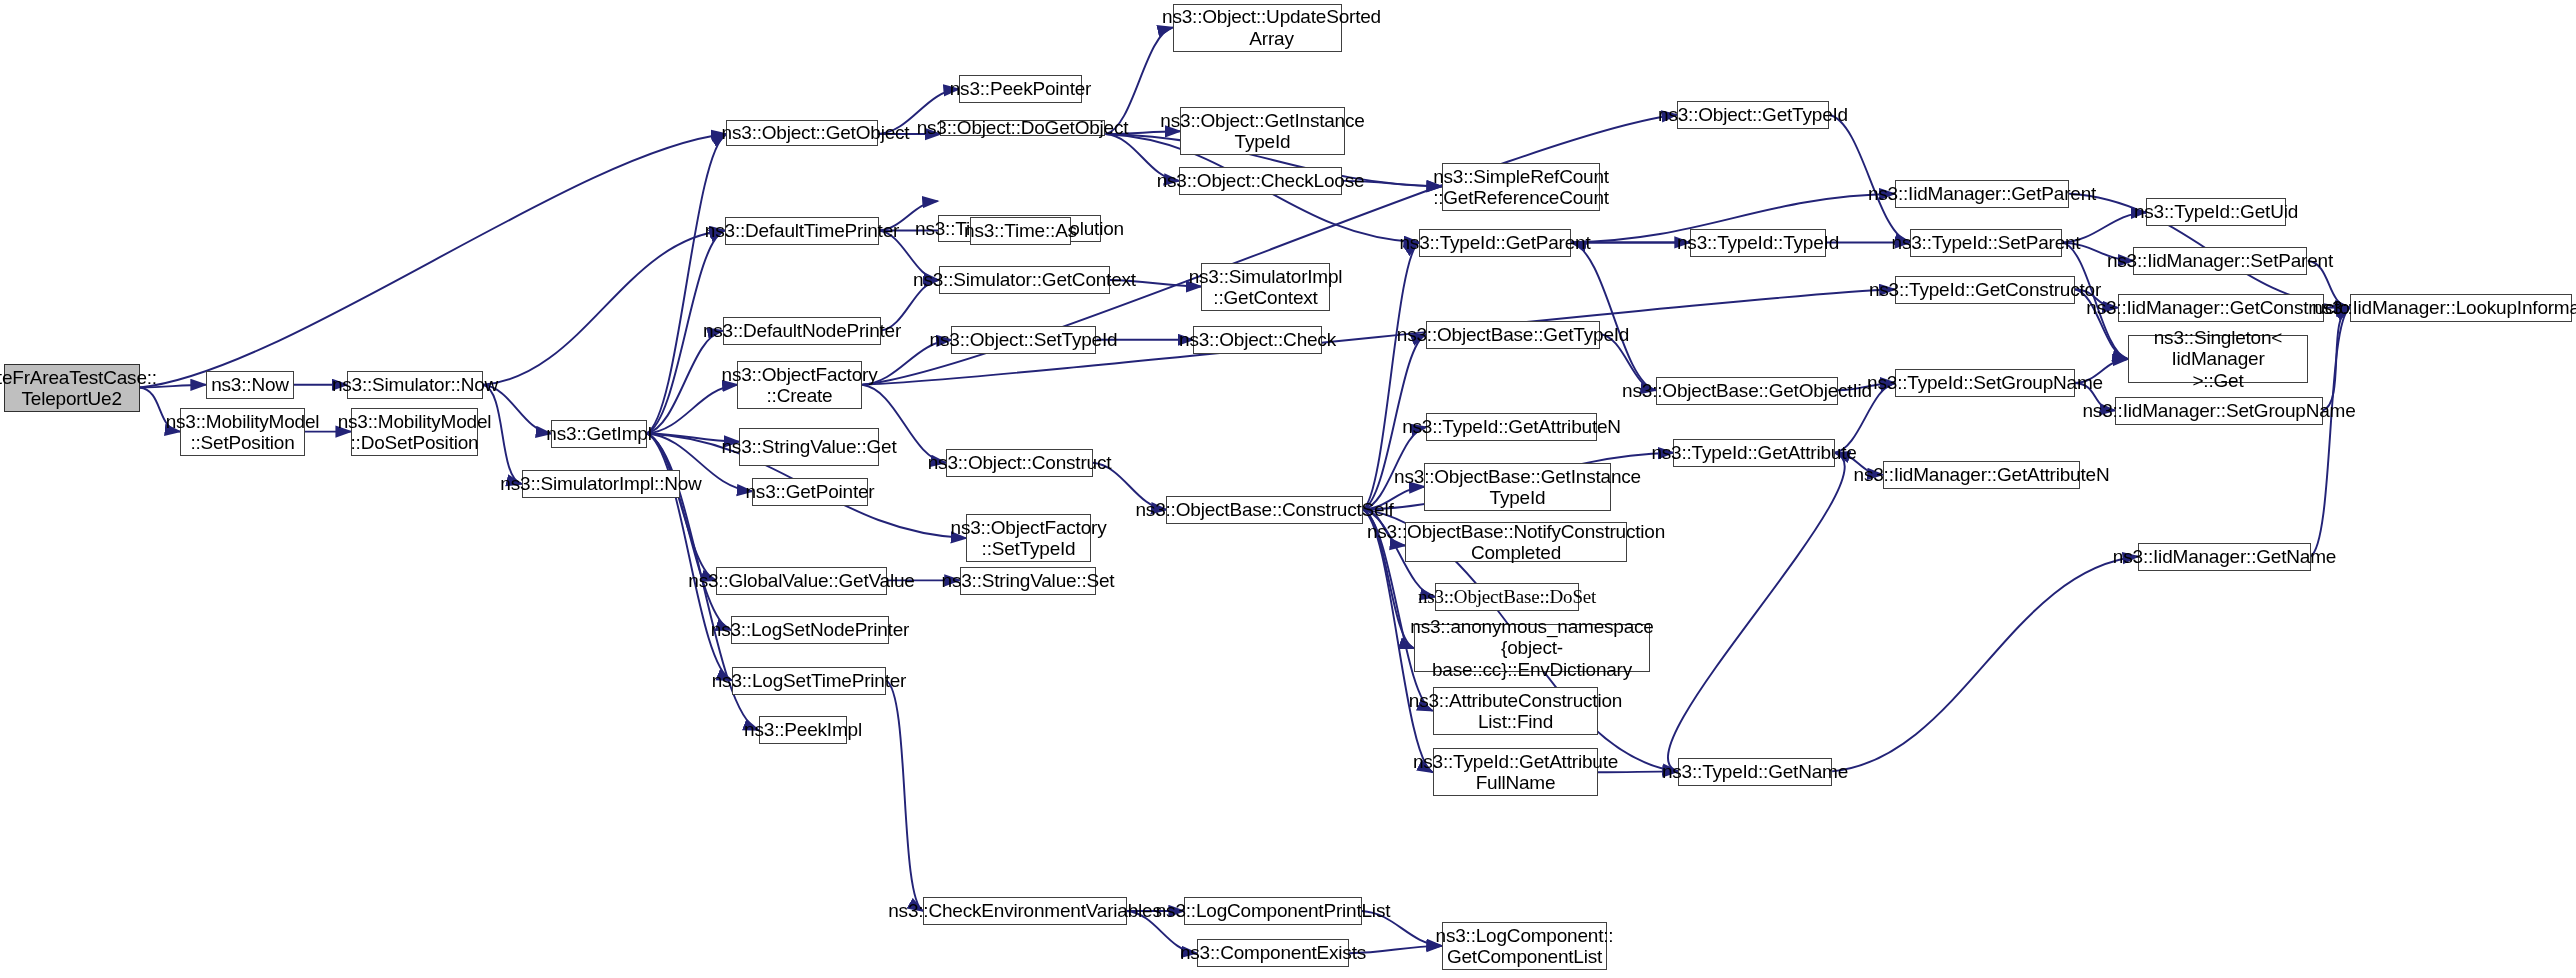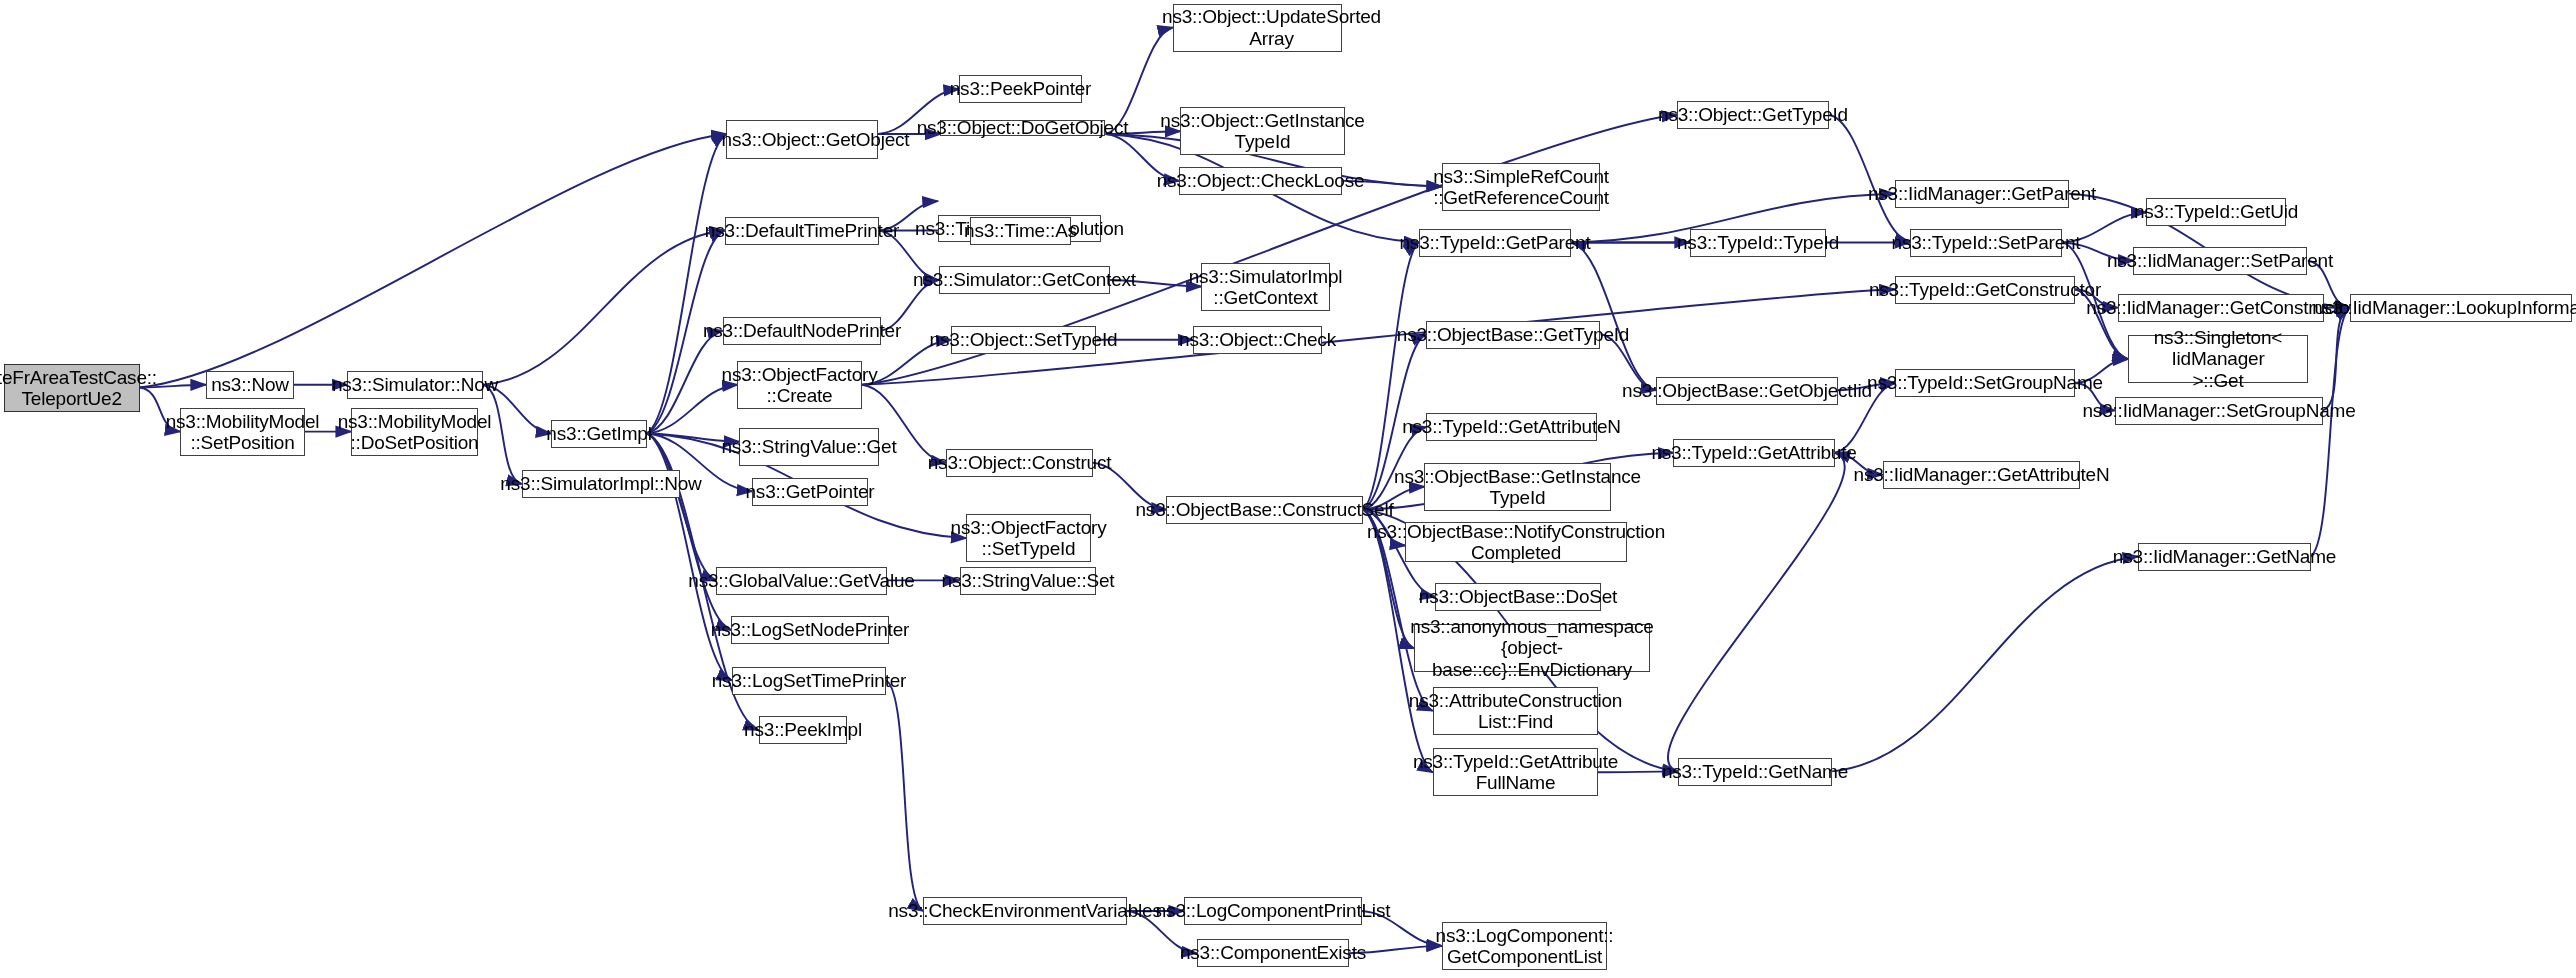--- a/index.html
+++ b/index.html
@@ -119,21 +119,21 @@
 <div class="node root" style="left: 3.7px; top: 364px; width: 136px; height: 48px;">LteFrAreaTestCase::
 TeleportUe2</div>
     <div class="node" style="left: 206px; top: 371px; width: 88px; height: 27.6px;">ns3::Now</div>
     <div class="node" style="left: 347px; top: 371px; width: 136px; height: 27.6px;">ns3::Simulator::Now</div>
     <div class="node" style="left: 180px; top: 408px; width: 125px; height: 48px;">ns3::MobilityModel
 ::SetPosition</div>
     <div class="node" style="left: 351px; top: 408px; width: 127px; height: 48px;">ns3::MobilityModel
 ::DoSetPosition</div>
     <div class="node" style="left: 551px; top: 420px; width: 96px; height: 27.6px;">ns3::GetImpl</div>
     <div class="node" style="left: 522px; top: 470px; width: 158px; height: 27.6px;">ns3::SimulatorImpl::Now</div>
-    <div class="node" style="left: 726px; top: 120px; width: 152px; height: 39px; padding-left: 27px;">ns3::Object::GetObject</div>
+    <div class="node" style="left: 726px; top: 120px; width: 152px; height: 26px; padding-left: 27px;">ns3::Object::GetObject</div>
     <div class="node" style="left: 959px; top: 75px; width: 123px; height: 27.6px;">ns3::PeekPointer</div>
     <div class="node" style="left: 940px; top: 120px; width: 165px; height: 16px;">ns3::Object::DoGetObject</div>
     <div class="node" style="left: 1173px; top: 3.7px; width: 169px; height: 48px; padding-left: 28px;">ns3::Object::UpdateSorted
 Array</div>
     <div class="node" style="left: 1180px; top: 107px; width: 165px; height: 48px;">ns3::Object::GetInstance
 TypeId</div>
     <div class="node" style="left: 1179px; top: 167px; width: 163px; height: 27.6px;">ns3::Object::CheckLoose</div>
     <div class="node" style="left: 938px; top: 187px; width: 163px; height: 27px; margin-top: 28px;">ns3::Time::GetResolution</div>
     <div class="node" style="left: 725px; top: 217px; width: 154px; height: 27.6px;">ns3::DefaultTimePrinter</div>
     <div class="node" style="left: 970px; top: 217px; width: 101px; height: 27.6px;">ns3::Time::As</div>
@@ -158,21 +158,21 @@
     <div class="node" style="left: 1166px; top: 496px; width: 197px; height: 27.6px;">ns3::ObjectBase::ConstructSelf</div>
     <div class="node" style="left: 1442px; top: 163px; width: 158px; height: 48px;">ns3::SimpleRefCount
 ::GetReferenceCount</div>
     <div class="node" style="left: 1419px; top: 229px; width: 152px; height: 27.6px;">ns3::TypeId::GetParent</div>
     <div class="node" style="left: 1426px; top: 321px; width: 174px; height: 27.6px;">ns3::ObjectBase::GetTypeId</div>
     <div class="node" style="left: 1426px; top: 413px; width: 171px; height: 27.6px;">ns3::TypeId::GetAttributeN</div>
     <div class="node" style="left: 1424px; top: 463px; width: 187px; height: 48px;">ns3::ObjectBase::GetInstance
 TypeId</div>
     <div class="node" style="left: 1405px; top: 522px; width: 222px; height: 40px;">ns3::ObjectBase::NotifyConstruction
 Completed</div>
-    <div class="node" style="left: 1435px; top: 583px; width: 166px; height: 27.6px;">ns3::ObjectBase::DoSet</div>
+    <div class="node" style="left: 1435px; top: 583px; width: 144px; height: 27.6px; font-family: Liberation Serif, serif;">ns3::ObjectBase::DoSet</div>
     <div class="node" style="left: 1414px; top: 624px; width: 236px; height: 48px;">ns3::anonymous_namespace
 {object-base::cc}::EnvDictionary</div>
     <div class="node" style="left: 1433px; top: 687px; width: 165px; height: 48px;">ns3::AttributeConstruction
 List::Find</div>
     <div class="node" style="left: 1433px; top: 748px; width: 165px; height: 48px;">ns3::TypeId::GetAttribute
 FullName</div>
     <div class="node" style="left: 1677px; top: 101px; width: 152px; height: 27.6px;">ns3::Object::GetTypeId</div>
     <div class="node" style="left: 1690px; top: 229px; width: 136px; height: 27.6px;">ns3::TypeId::TypeId</div>
     <div class="node" style="left: 1656px; top: 377px; width: 182px; height: 27.6px;">ns3::ObjectBase::GetObjectIid</div>
     <div class="node" style="left: 1673px; top: 439px; width: 162px; height: 27.6px;">ns3::TypeId::GetAttribute</div>

